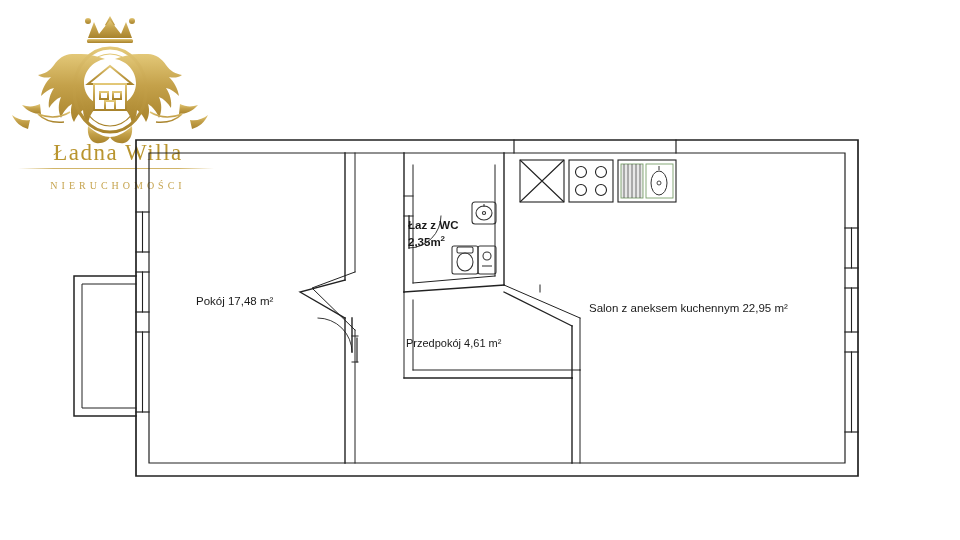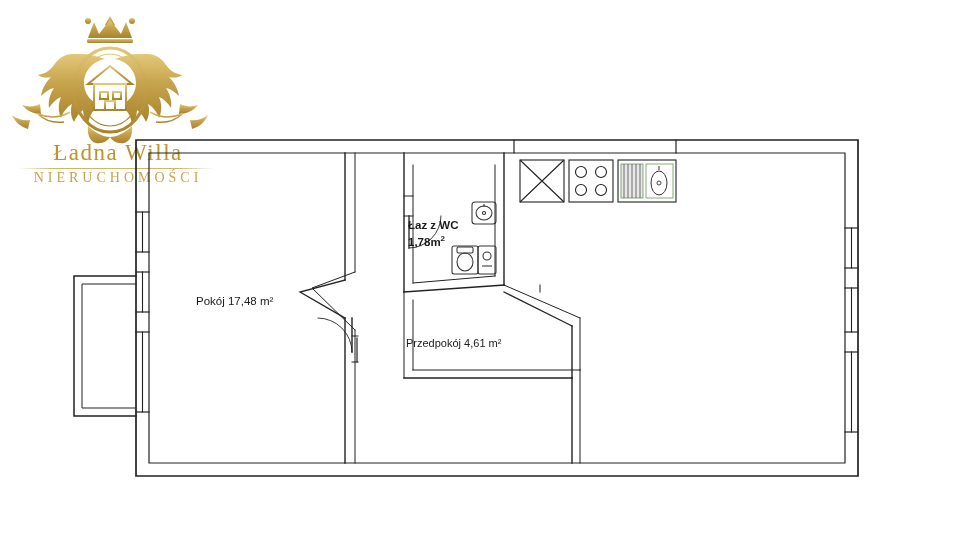--- a/index.html
+++ b/index.html
@@ -40,24 +40,24 @@
   .logo-name {
     font-family: "Liberation Serif", serif;
     font-size: 23px;
     letter-spacing: 1.5px;
     color: #b9952f;
     line-height: 1.1;
     white-space: nowrap;
   }
   .logo-sub {
     font-family: "Liberation Serif", serif;
-    font-size: 14px;
+    font-size: 10px;
     letter-spacing: 4px;
     color: #c6a44f;
-    margin-top: 5px;
+    margin-top: 15px;
     white-space: nowrap;
   }
   .logo-rule {
     position: absolute;
     left: 8px;
     top: 160px;
     width: 196px;
     height: 1px;
     background: linear-gradient(to right, rgba(201,168,78,0) 0%, rgba(201,168,78,0.85) 18%, rgba(201,168,78,0.85) 82%, rgba(201,168,78,0) 100%);
   }
@@ -280,19 +280,20 @@
         <circle cx="487" cy="256" r="4"></circle>
         <path d="M482 266 L492 266"></path>
       </g>
     </g>
   </svg>
 
   <div class="room-label" id="lbl-room">Pokój 17,48 m²</div>
 
   <div class="room-label" id="lbl-bath">
     <div>Łaz z WC</div>
-    <div><span>1,78m</span><span class="sup">2</span></div>
+    <div><span>2,35m</span><span class="sup">2</span></div>
   </div>
 
   <div class="room-label small" id="lbl-hall">Przedpokój 4,61 m²</div>
 
+  <div class="room-label" id="lbl-salon">Salon z aneksem kuchennym 22,95 m²</div>
 
 </div>
 
 </body></html>

